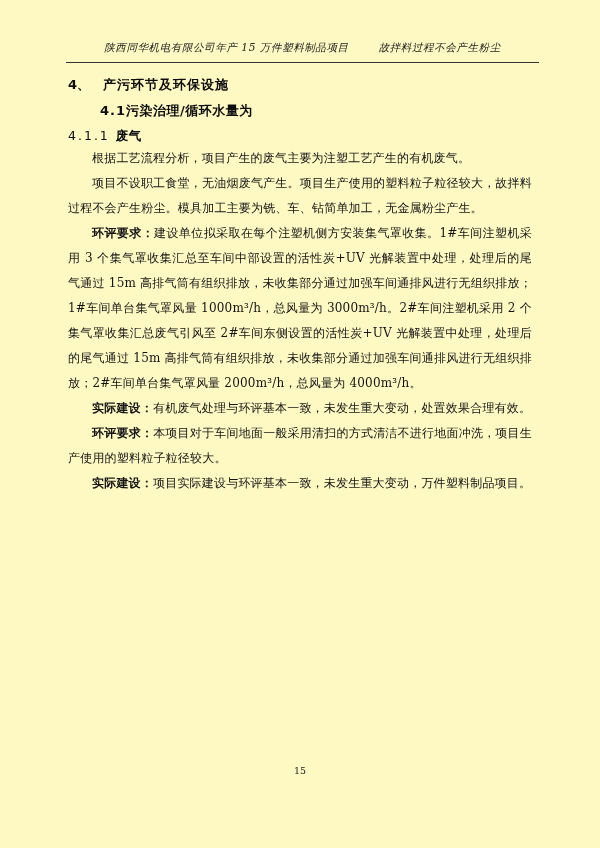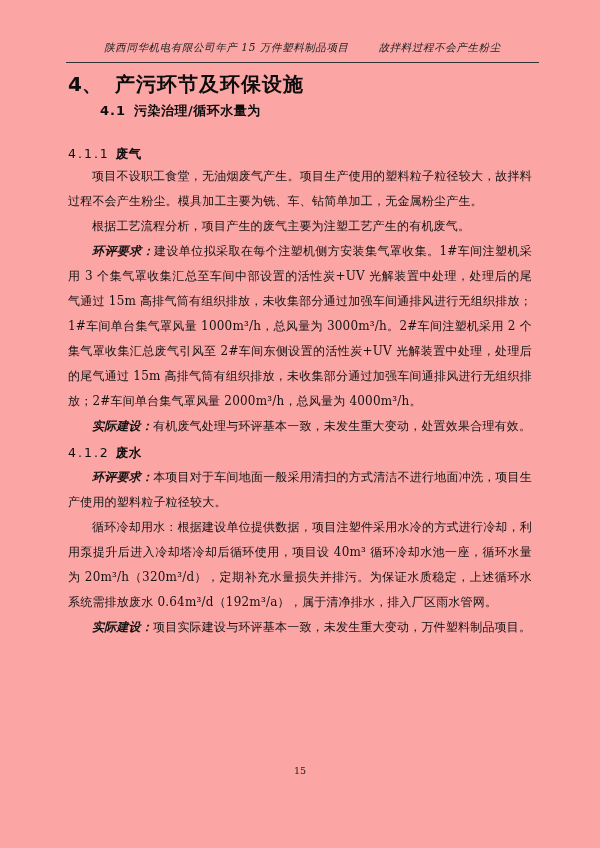--- a/index.html
+++ b/index.html
@@ -1,20 +1,20 @@
 <!DOCTYPE html>
 <html><head>
 <meta charset="utf-8">
 <style>
   html, body { margin: 0; padding: 0; background: #ffffff; }
   .page {
     position: relative;
     width: 600px;
     height: 848px;
-    background: #fca5a5;
+    background: #fef9c3;
     overflow: hidden;
     font-family: "DejaVu Serif", "Liberation Serif", serif;
     color: #111111;
   }
   
   .running-header {
     position: absolute;
     top: 41px;
     left: 66px;
     width: 473px;
@@ -37,42 +37,42 @@
   }
   
   .content {
     position: absolute;
     left: 68px;
     top: 70px;
     width: 464px;
   }
   .h1 {
     font-family: "DejaVu Sans", "Liberation Sans", sans-serif;
-    font-size: 20px;
+    font-size: 13px;
     font-weight: 700;
     line-height: 21px;
     margin: 4px 0 0 0;
     letter-spacing: 1px;
     color: #0d0d0d;
   }
   .h1 .num { margin-right: 13px; letter-spacing: 0; }
   .h2 {
     font-family: "DejaVu Sans", "Liberation Sans", sans-serif;
     font-size: 13px;
     font-weight: 700;
     line-height: 20px;
     margin: 6px 0 0 32px;
     letter-spacing: 0.5px;
     color: #0d0d0d;
   }
-  .h2 .num { margin-right: 8px; letter-spacing: 1px; }
+  .h2 .num { letter-spacing: 1px; }
   .h3 {
     font-size: 12.5px;
     line-height: 21px;
-    margin: 22px 0 0 0;
+    margin: 4px 0 0 0;
     color: #0d0d0d;
   }
   .h3 .num {
     font-family: "DejaVu Sans", "Liberation Sans", sans-serif;
     font-weight: 400;
     letter-spacing: 2px;
     margin-right: 6px;
   }
   .h3 .ttl {
     font-family: "DejaVu Sans", "Liberation Sans", sans-serif;
@@ -82,21 +82,21 @@
   .h3.second { margin-top: 3px; margin-bottom: 2px; }
   p.body {
     font-size: 12px;
     line-height: 25px;
     text-align: justify;
     text-indent: 24px;
     margin: 0;
     letter-spacing: 0.2px;
     color: #141414;
   }
-  p.body .lead { font-weight: 700; font-style: italic; }
+  p.body .lead { font-weight: 700; }
   .page-number {
     position: absolute;
     bottom: 72px;
     left: 0;
     right: 0;
     text-align: center;
     font-size: 9.5px;
     color: #222222;
   }
 </style>
@@ -118,35 +118,31 @@
     </div>
 
     <div class="h2">
       <span class="num">4.1</span><span>污染治理/循环水量为</span>
     </div>
 
     <div class="h3">
       <span class="num">4.1.1</span><span class="ttl">废气</span>
     </div>
 
+    <p class="body">根据工艺流程分析，项目产生的废气主要为注塑工艺产生的有机废气。</p>
+
     <p class="body">项目不设职工食堂，无油烟废气产生。项目生产使用的塑料粒子粒径较大，故拌料过程不会产生粉尘。模具加工主要为铣、车、钻简单加工，无金属粉尘产生。</p>
-
-    <p class="body">根据工艺流程分析，项目产生的废气主要为注塑工艺产生的有机废气。</p>
 
     <p class="body"><span class="lead">环评要求：</span><span>建设单位拟采取在每个注塑机侧方安装集气罩收集。1#车间注塑机采用 3 个集气罩收集汇总至车间中部设置的活性炭+UV 光解装置中处理，处理后的尾气通过 15m 高排气筒有组织排放，未收集部分通过加强车间通排风进行无组织排放；1#车间单台集气罩风量 1000m³/h，总风量为 3000m³/h。2#车间注塑机采用 2 个集气罩收集汇总废气引风至 2#车间东侧设置的活性炭+UV 光解装置中处理，处理后的尾气通过 15m 高排气筒有组织排放，未收集部分通过加强车间通排风进行无组织排放；2#车间单台集气罩风量 2000m³/h，总风量为 4000m³/h。</span></p>
 
     <p class="body"><span class="lead">实际建设：</span><span>有机废气处理与环评基本一致，未发生重大变动，处置效果合理有效。</span></p>
 
-    <div class="h3 second">
-      <span class="num">4.1.2</span><span class="ttl">废水</span>
-    </div>
 
     <p class="body"><span class="lead">环评要求：</span><span>本项目对于车间地面一般采用清扫的方式清洁不进行地面冲洗，项目生产使用的塑料粒子粒径较大。</span></p>
 
-    <p class="body">循环冷却用水：根据建设单位提供数据，项目注塑件采用水冷的方式进行冷却，利用泵提升后进入冷却塔冷却后循环使用，项目设 40m³ 循环冷却水池一座，循环水量为 20m³/h（320m³/d），定期补充水量损失并排污。为保证水质稳定，上述循环水系统需排放废水 0.64m³/d（192m³/a），属于清净排水，排入厂区雨水管网。</p>
 
 
     <p class="body"><span class="lead">实际建设：</span><span>项目实际建设与环评基本一致，未发生重大变动，万件塑料制品项目。</span></p>
 
   </div>
 
   <div class="page-number">15</div>
 
 </div>
 

